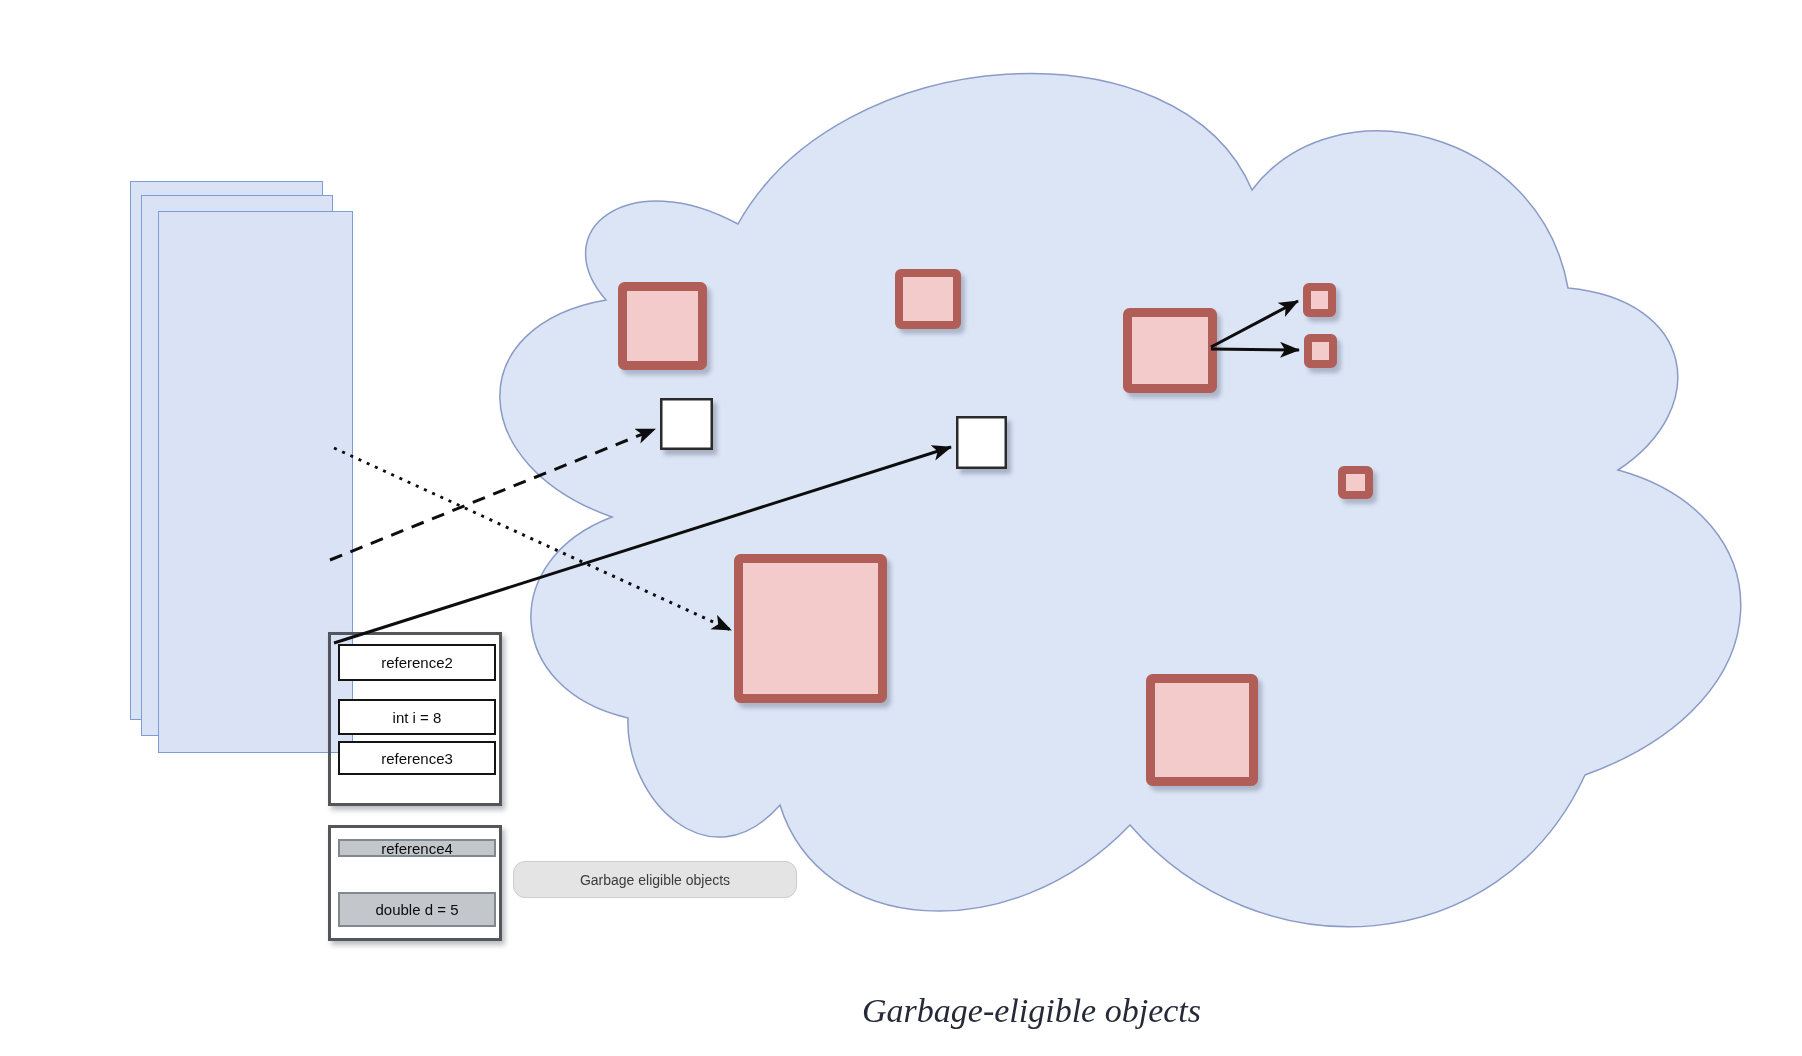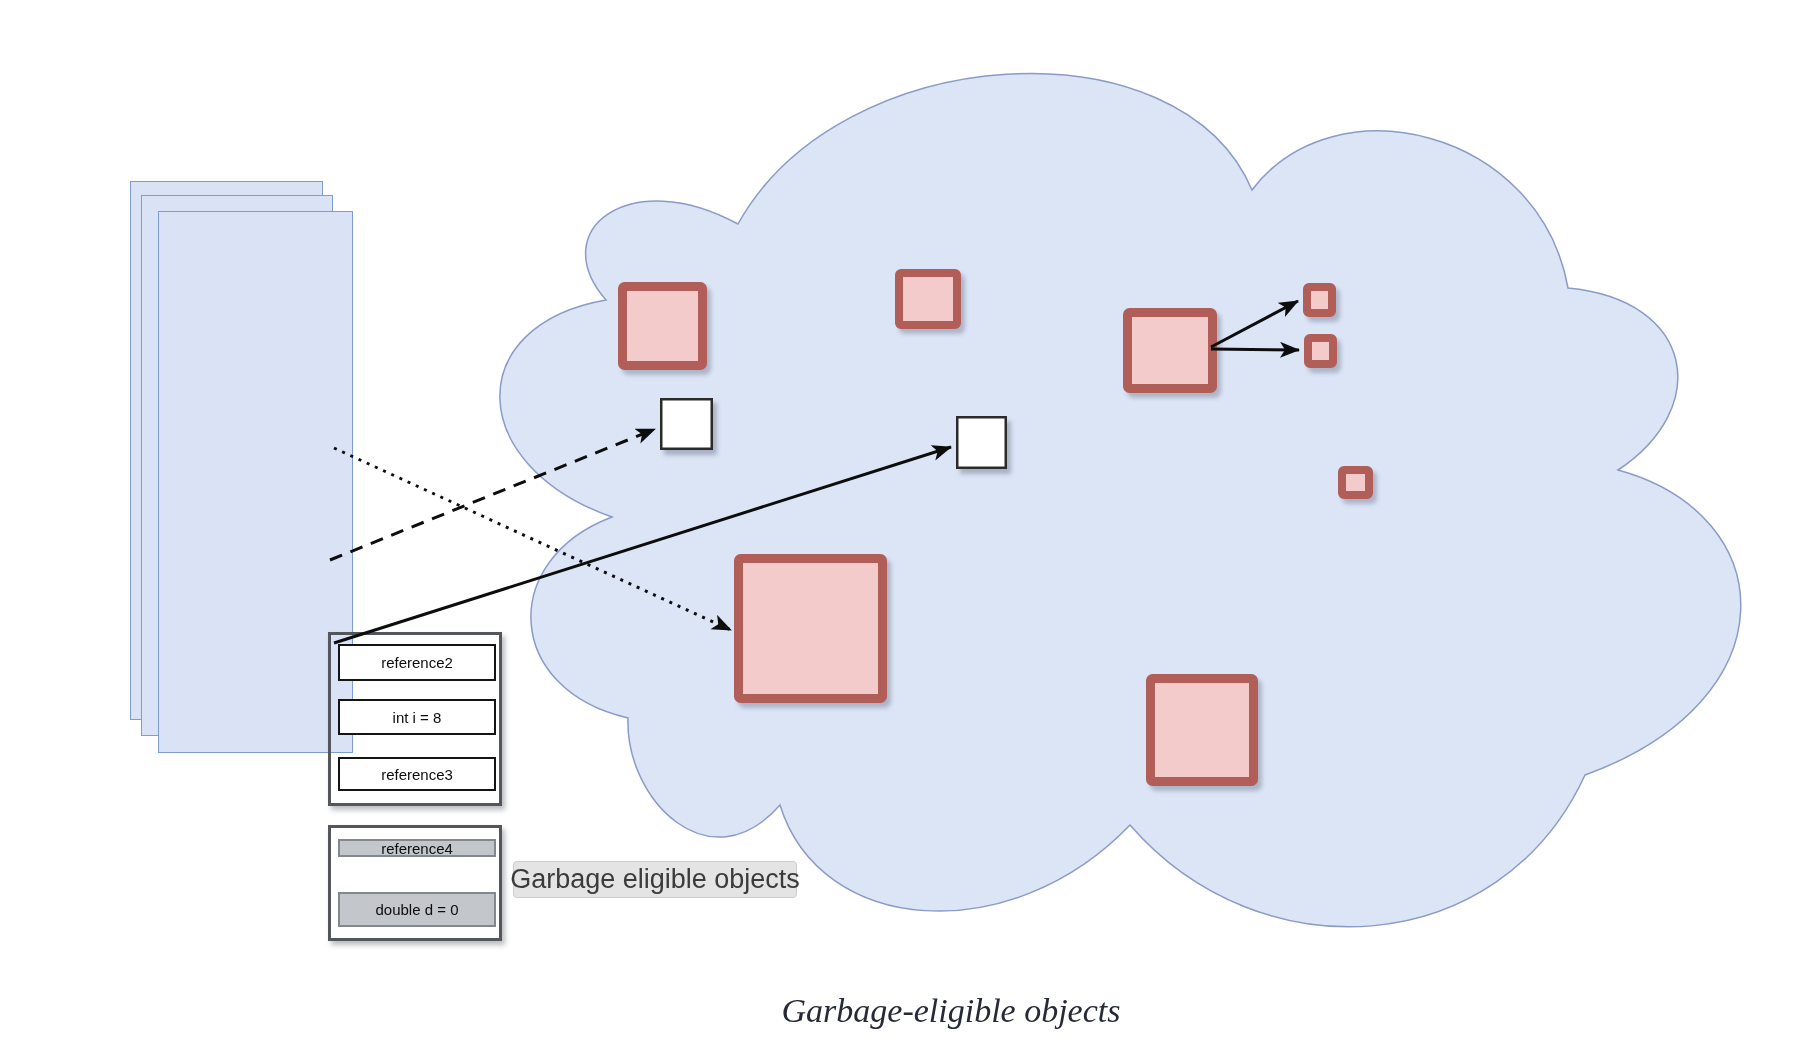--- a/index.html
+++ b/index.html
@@ -36,21 +36,21 @@
   .var-row.active{
     background:var(--row-active-bg,#ffffff);
     border:2px solid var(--row-active-border,#141414);
   }
   .var-row.inactive{
     background:var(--row-inactive-bg,#c3c7cc);
     border:2px solid var(--row-inactive-border,#82888e);
   }
   .row-ref2  {top:9px; height:37px;}
   .row-inti  {top:64px;height:36px;}
-  .row-ref3  {top:122px;height:34px;}
+  .row-ref3  {top:106px;height:34px;}
   .row-ref4  {top:11px;height:18px;}
   .row-double{top:64px;height:35px;}
   
   #diagram{position:absolute;left:0;top:0;z-index:2;pointer-events:none;}
   #diagram .cloud{
     fill:var(--cloud-fill,#dbe5f6);
     stroke:var(--cloud-stroke,#8b9bc7);
     stroke-width:1.5;
   }
   #diagram rect.garbage{
@@ -65,30 +65,30 @@
   }
   #diagram line.arrow{stroke:var(--arrow,#0d0d0d);stroke-width:3;}
   #diagram line.dashed{stroke-dasharray:13 9;}
   #diagram line.dotted{stroke-dasharray:3 6;}
   #diagram marker path{fill:var(--arrow,#0d0d0d);}
   
   .heap-label{
     position:absolute;left:513px;top:861px;width:284px;height:37px;z-index:3;
     background:var(--label-bg,#e4e4e5);
     border:1px solid var(--label-border,#cccccc);
-    border-radius:4px;
+    border-radius:12px;
     box-sizing:border-box;
     display:flex;align-items:center;justify-content:center;
-    font-size:27px;color:var(--label-text,#3b3b3b);
+    font-size:14px;color:var(--label-text,#3b3b3b);
     white-space:nowrap;
   }
   
   .caption{
     position:absolute;left:701px;top:992px;width:500px;z-index:3;
-    text-align:center;
+    text-align:right;
     font-family:"Liberation Serif", serif;
     font-style:italic;
     font-size:34px;
     color:var(--caption-text,#262a38);
     white-space:nowrap;
   }
 </style>
 </head>
 <body>
 
@@ -108,21 +108,21 @@
       <div class="var-row active row-ref3">
         <span>reference3</span>
       </div>
     </div>
 
     <div class="var-group group-prior">
       <div class="var-row inactive row-ref4">
         <span>reference4</span>
       </div>
       <div class="var-row inactive row-double">
-        <span>double d = 0</span>
+        <span>double d = 5</span>
       </div>
     </div>
   </div>
 
   <svg id="diagram" width="1802" height="1056" viewBox="0 0 1802 1056">
     <defs>
       <marker id="ah" markerWidth="24" markerHeight="18" refX="19" refY="8" orient="auto" markerUnits="userSpaceOnUse">
         <path d="M0,0 L20,8 L0,16 L5,8 Z"></path>
       </marker>
     </defs>

